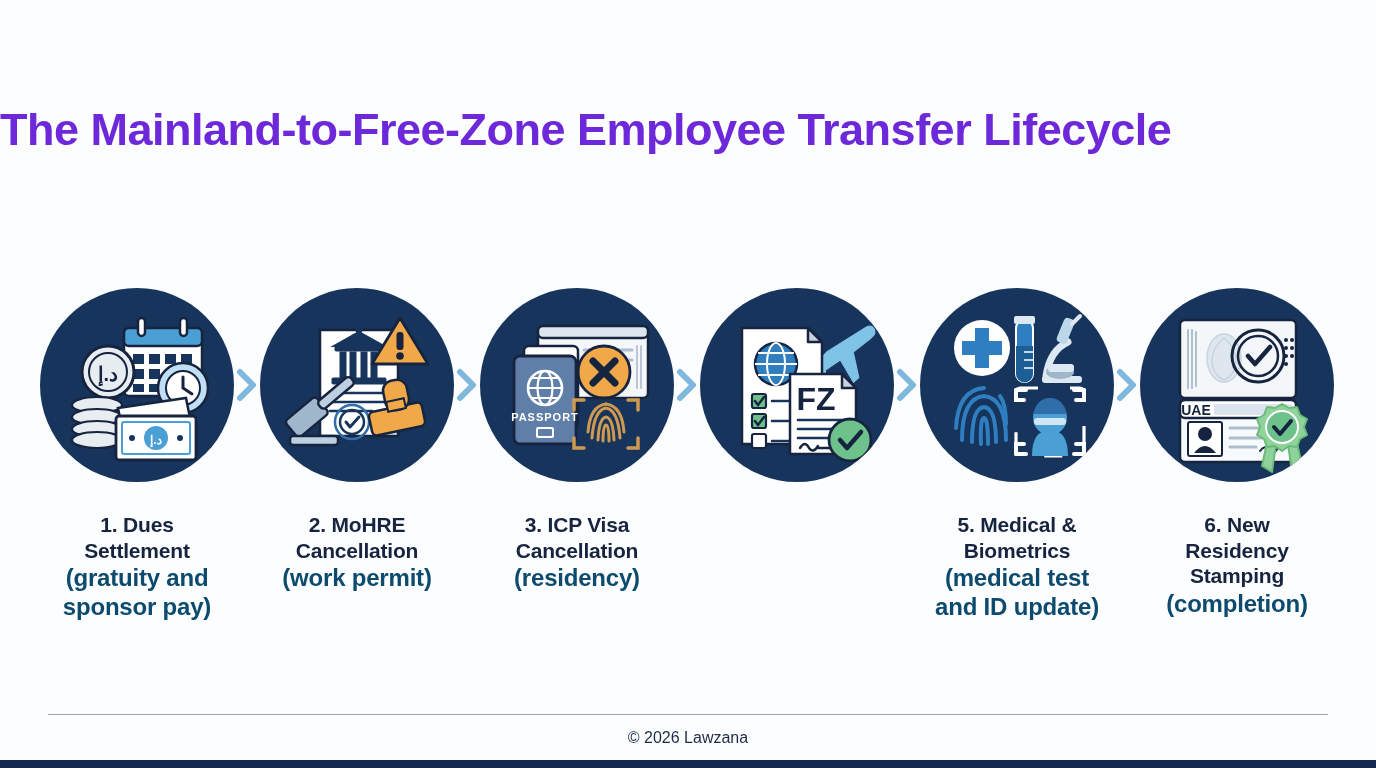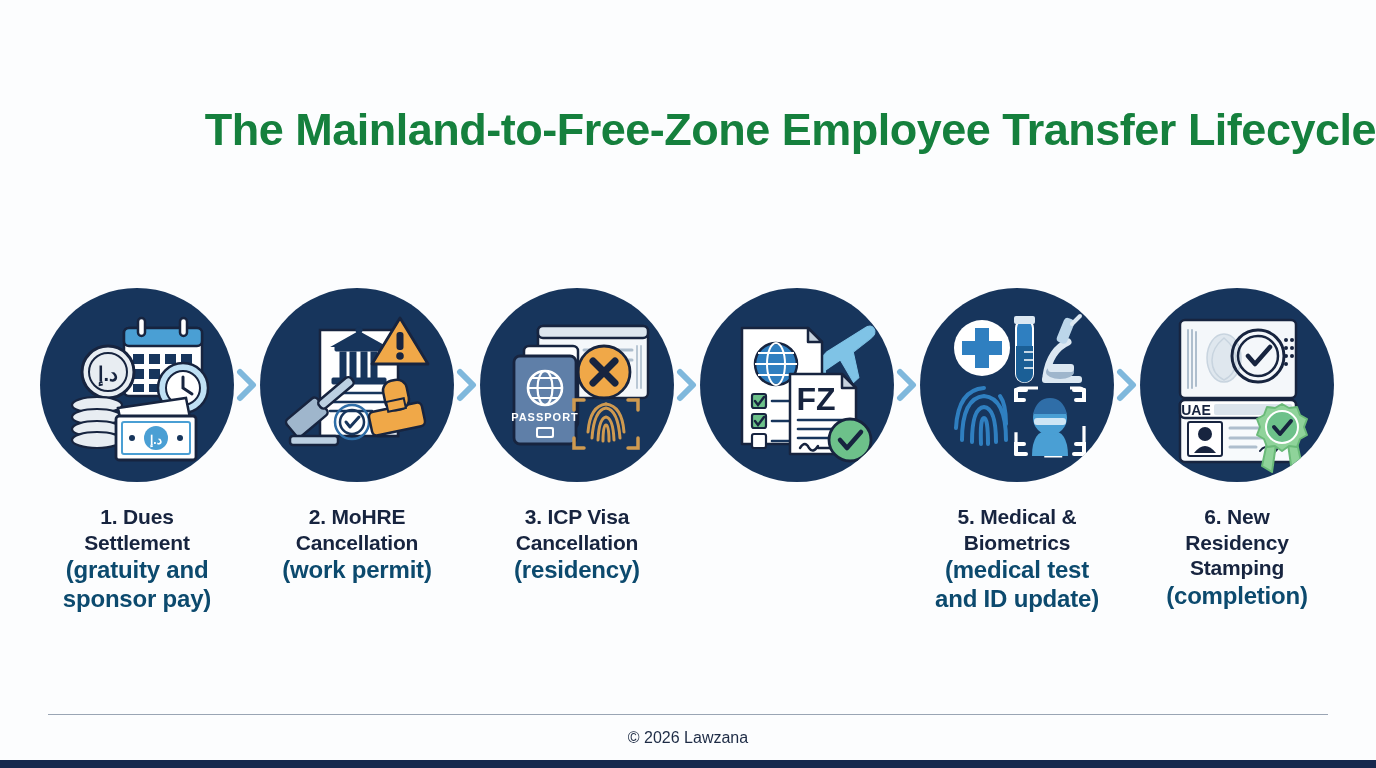--- a/index.html
+++ b/index.html
@@ -19,25 +19,25 @@
     width: 1376px;
     height: 768px;
     box-sizing: border-box;
   }
 
   
   .title {
     position: absolute;
     left: 0; top: 104px;
     width: 1376px;
-    text-align: right;
+    text-align: left;
     font-size: 45px;
     font-weight: bold;
     letter-spacing: -0.5px;
-    color: #15803d;
+    color: #6d28d9;
     white-space: nowrap;
   }
 
   
   .steps {
     position: absolute;
     left: 40px;
     top: 288px;
     width: 1296px;
     display: flex;
@@ -67,21 +67,21 @@
     width: 26px;
     height: 194px;
     display: flex;
     align-items: center;
     justify-content: center;
   }
   .arrow svg { display:block; }
 
   
   .label {
-    margin-top: 22px;
+    margin-top: 30px;
     width: 210px;
     text-align: center;
     line-height: 1.22;
   }
   .label .ttl {
     font-size: 21px;
     font-weight: bold;
     color: #17243f;
     letter-spacing: -0.2px;
   }

